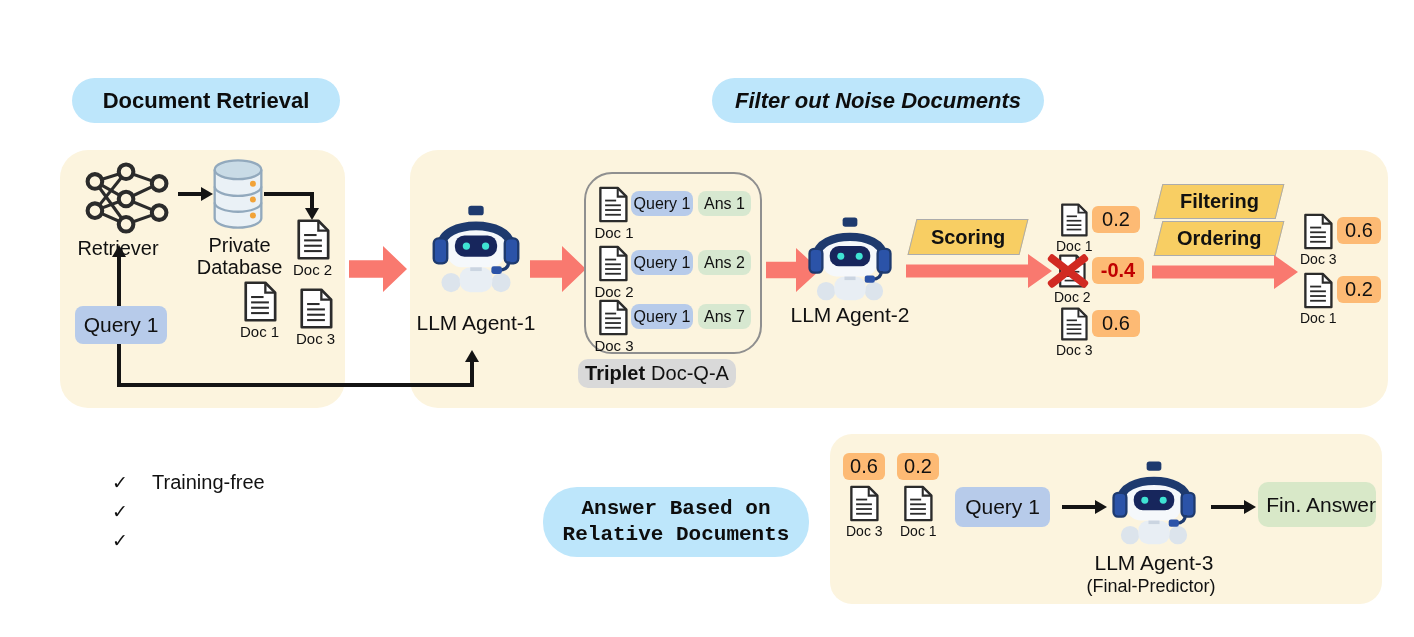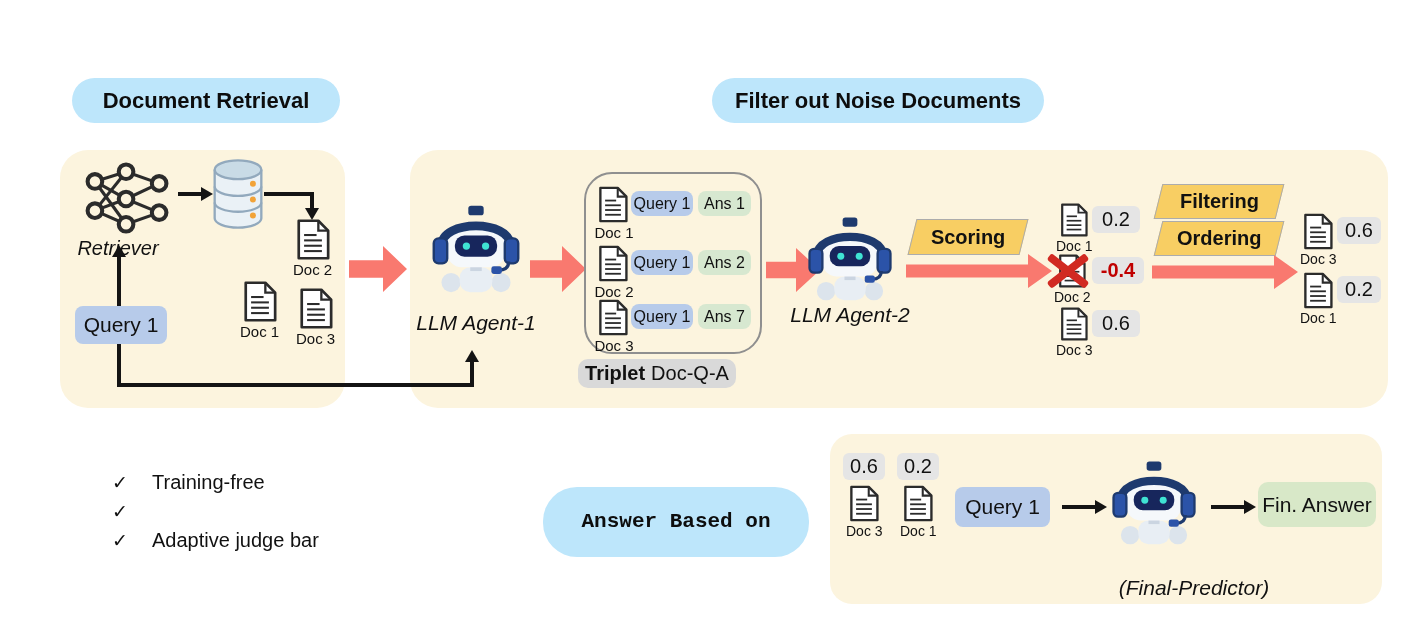--- a/index.html
+++ b/index.html
@@ -11,25 +11,25 @@
   
   .panel{position:absolute;background:#FCF4DE;border-radius:28px;}
   
   .hdr{position:absolute;background:#BDE6FB;border-radius:24px;display:flex;flex-direction:column;
        align-items:center;justify-content:center;font-weight:bold;font-size:22px;color:#0d0d0d;
        text-align:center;line-height:1.25;}
   
   .chip{position:absolute;display:flex;align-items:center;justify-content:center;border-radius:8px;}
   .chip.query{background:#B7CBEA;}
   .chip.ans{background:#D7E8D0;}
-  .chip.score{background:#e5e5e5;border-radius:6px;font-size:20px;}
+  .chip.score{background:#fdba74;border-radius:6px;font-size:20px;}
   .chip.score.neg{color:#C00000;font-weight:bold;}
   
   .lbl{position:absolute;text-align:center;white-space:nowrap;}
-  .lbl.big{font-size:20px;font-style:italic;}
+  .lbl.big{font-size:20px;}
   
   .parrow{position:absolute;background:#F9796F;
     clip-path:polygon(0 31%,calc(100% - 24px) 31%,calc(100% - 24px) 0,100% 50%,calc(100% - 24px) 100%,calc(100% - 24px) 69%,0 69%);}
   
   .pgram{position:absolute;background:#F8CE63;border:1.5px solid #ACACAC;transform:skewX(-14deg);
     display:flex;align-items:center;justify-content:center;font-weight:bold;font-size:20px;}
   .pgram>span{transform:skewX(14deg);}
   
   .line{position:absolute;background:#141414;}
   .tri{position:absolute;width:0;height:0;}
@@ -48,21 +48,21 @@
   
   .cross{position:absolute;width:44px;height:44px;}
   .cross span{position:absolute;left:-2px;top:18px;width:48px;height:8px;background:#D12A22;border-radius:3px;}
   .cross span:nth-child(1){transform:rotate(38deg);}
   .cross span:nth-child(2){transform:rotate(-38deg);}
   
   .checkrow{display:flex;align-items:center;height:29px;font-size:20px;}
   .checkrow .ck{width:40px;font-size:19px;}
   
   .finans{position:absolute;background:#D8E8C8;border-radius:10px;display:flex;align-items:center;
-    justify-content:center;font-size:21px;}
+    justify-content:flex-end;font-size:21px;}
 </style>
 </head>
 <body>
 
 <div id="stage">
 
   <svg width="0" height="0" style="position:absolute" aria-hidden="true">
     <defs>
       <symbol id="ic-doc" viewBox="0 0 38 46">
         <path d="M3 2 h22 l11 11 v31 h-33 z" fill="#ffffff" stroke="#2B2B2B" stroke-width="3" stroke-linejoin="round"></path>
@@ -119,39 +119,43 @@
         <circle cx="46" cy="27" r="3.2" fill="#F2A338"></circle>
         <circle cx="46" cy="44" r="3.2" fill="#F2A338"></circle>
         <circle cx="46" cy="61" r="3.2" fill="#F2A338"></circle>
       </symbol>
     </defs>
   </svg>
 
   <div class="hdr" style="left:72px;top:78px;width:268px;height:45px;">
     <span>Document Retrieval</span>
   </div>
-  <div class="hdr" style="left:712px;top:78px;width:332px;height:45px;">
+  <div class="hdr" style="left:712px;top:78px;width:332px;height:45px;font-style:italic;">
     <span>Filter out Noise Documents</span>
   </div>
 
   <div class="panel" style="left:60px;top:150px;width:285px;height:258px;"></div>
   <div class="panel" style="left:410px;top:150px;width:978px;height:258px;"></div>
   <div class="panel" style="left:830px;top:434px;width:552px;height:170px;border-radius:22px;"></div>
 
   <svg class="abs" style="left:82px;top:162px;" width="92" height="72">
       <use href="#ic-nn"></use>
     </svg>
   <div class="lbl big" style="left:58px;top:237px;width:120px;">Retriever</div>
 
   <div class="line" style="left:178px;top:192px;width:24px;height:3.5px;"></div>
   <div class="tri right" style="left:201px;top:187px;"></div>
 
   <svg class="abs" style="left:210px;top:156px;" width="56" height="76">
       <use href="#ic-db"></use>
     </svg>
+  <div class="lbl big" style="left:182px;top:234px;width:115px;line-height:1.1;">
+    <span>Private</span><br>
+    <span>Database</span>
+  </div>
 
   <div class="line" style="left:264px;top:192px;width:49px;height:3.5px;"></div>
   <div class="line" style="left:310px;top:192px;width:3.5px;height:17px;"></div>
   <div class="tri down" style="left:305px;top:208px;"></div>
 
   <div class="doc" style="left:293px;top:219px;">
     <svg width="34" height="41">
         <use href="#ic-doc"></use>
       </svg>
     <span class="dlbl">Doc 2</span>
@@ -309,26 +313,26 @@
   <div class="abs" style="left:112px;top:468px;">
     <div class="checkrow">
       <span class="ck">✓</span>
       <span>Training-free</span>
     </div>
     <div class="checkrow">
       <span class="ck">✓</span>
     </div>
     <div class="checkrow">
       <span class="ck">✓</span>
-      <span>Adaptive judge bar</span>
     </div>
   </div>
 
   <div class="hdr" style="left:543px;top:487px;width:266px;height:70px;border-radius:34px;font-size:21px;font-family:Liberation Mono, monospace;">
     <span>Answer Based on</span>
+    <span>Relative Documents</span>
   </div>
 
   <div class="chip score" style="left:843px;top:453px;width:42px;height:27px;">
     <span>0.6</span>
   </div>
   <div class="chip score" style="left:897px;top:453px;width:42px;height:27px;">
     <span>0.2</span>
   </div>
   <div class="doc" style="left:846px;top:485px;">
     <svg width="30" height="37">
@@ -346,21 +350,22 @@
   <div class="chip query" style="left:955px;top:487px;width:95px;height:40px;font-size:21px;">
     <span>Query 1</span>
   </div>
 
   <div class="line" style="left:1062px;top:505px;width:34px;height:3.5px;"></div>
   <div class="tri right" style="left:1095px;top:500px;"></div>
 
   <svg class="abs" style="left:1108px;top:455px;" width="92" height="94">
       <use href="#ic-robot"></use>
     </svg>
-  <div class="lbl big" style="left:1104px;top:576px;width:180px;font-size:21px;">(Final-Predictor)</div>
+  <div class="lbl big" style="left:1064px;top:551px;width:180px;font-size:21px;">LLM Agent-3</div>
+  <div class="lbl big" style="left:1061px;top:576px;width:180px;font-size:18px;">(Final-Predictor)</div>
 
   <div class="line" style="left:1211px;top:505px;width:34px;height:3.5px;"></div>
   <div class="tri right" style="left:1244px;top:500px;"></div>
 
   <div class="finans" style="left:1258px;top:482px;width:118px;height:45px;">
     <span>Fin. Answer</span>
   </div>
 
 </div>
 

